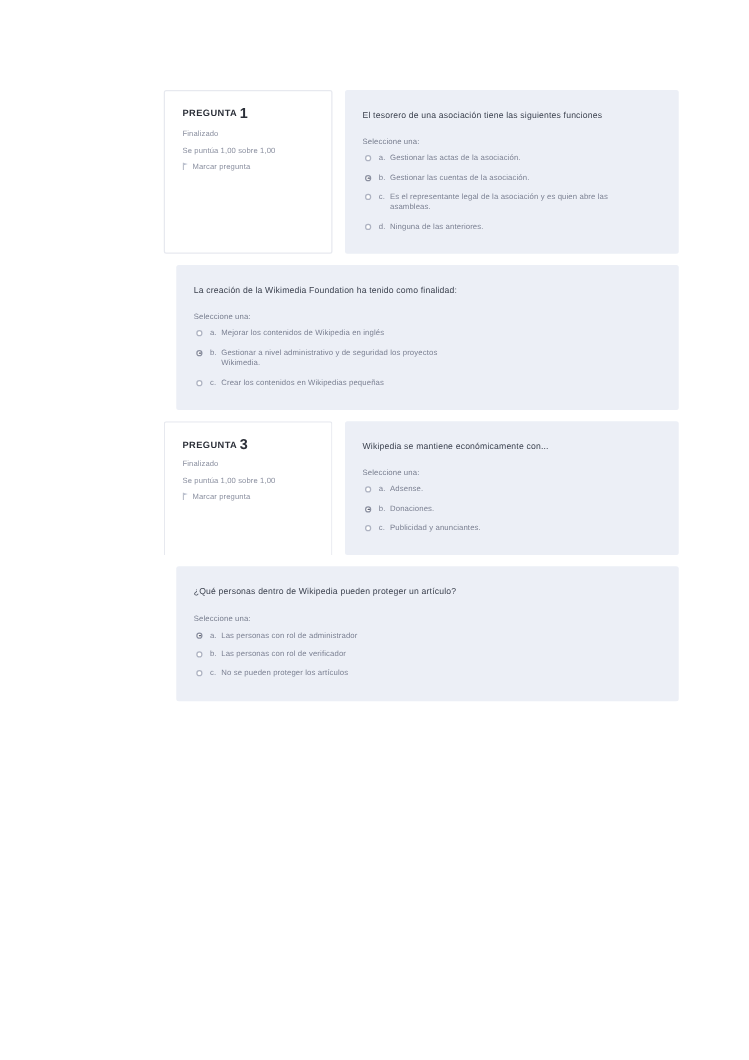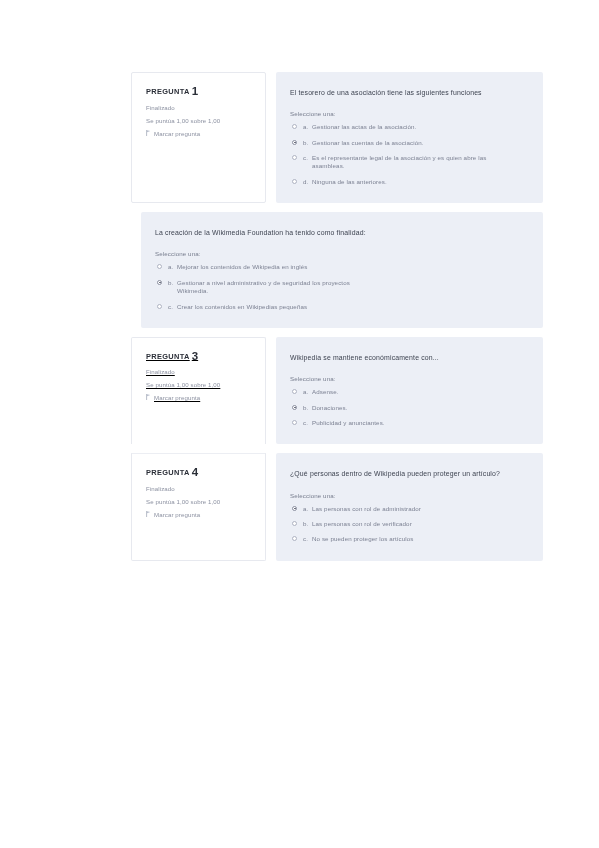--- a/index.html
+++ b/index.html
@@ -41,21 +41,20 @@
     background: #ffffff;
     border: 1px solid #e7e9ef;
     border-radius: 2px;
     padding: 12px 11px 13px 14px;
     flex: 0 0 135px;
   }
   .qinfo.joined-top {
     border-bottom: none;
     border-radius: 2px 2px 0 0;
     padding-bottom: 14px;
-    text-decoration: underline;
   }
   .qinfo.joined-bottom {
     border-top: 1px solid #eceef3;
     border-radius: 0 0 2px 2px;
   }
   .q-title {
     font-size: 7.4px;
     font-weight: bold;
     letter-spacing: 0.35px;
     color: #2b2f38;
@@ -269,34 +268,20 @@
             </li>
             <li class="answer">
               <span class="radio"></span>
               <span class="a-letter">c.</span>
               <span class="a-text">Publicidad y anunciantes.</span>
             </li>
           </ul>
         </div>
       </div>
       <div class="qblock">
-        <div class="qinfo joined-bottom">
-          <div class="q-title"><span>PREGUNTA</span><span class="qnum">4</span></div>
-          <div class="q-meta">Finalizado</div>
-          <div class="q-meta">Se puntúa 1,00 sobre 1,00</div>
-          <div class="q-flag">
-            <span class="flag-icon">
-              <svg viewBox="0 0 5 6" width="5" height="6">
-                <path d="M0.6 0 L0.6 6" stroke="#9aa0b0" stroke-width="0.7" fill="none"></path>
-                <path d="M1 0.3 L4.3 1.1 L1 2.2 Z" fill="#b9bfce"></path>
-              </svg>
-            </span>
-            <span>Marcar pregunta</span>
-          </div>
-        </div>
         <div class="qcontent">
           <div class="qtext">¿Qué personas dentro de Wikipedia pueden proteger un artículo?</div>
           <div class="qprompt">Seleccione una:</div>
           <ul class="answers">
             <li class="answer">
               <span class="radio checked"></span>
               <span class="a-letter">a.</span>
               <span class="a-text">Las personas con rol de administrador</span>
             </li>
             <li class="answer">

